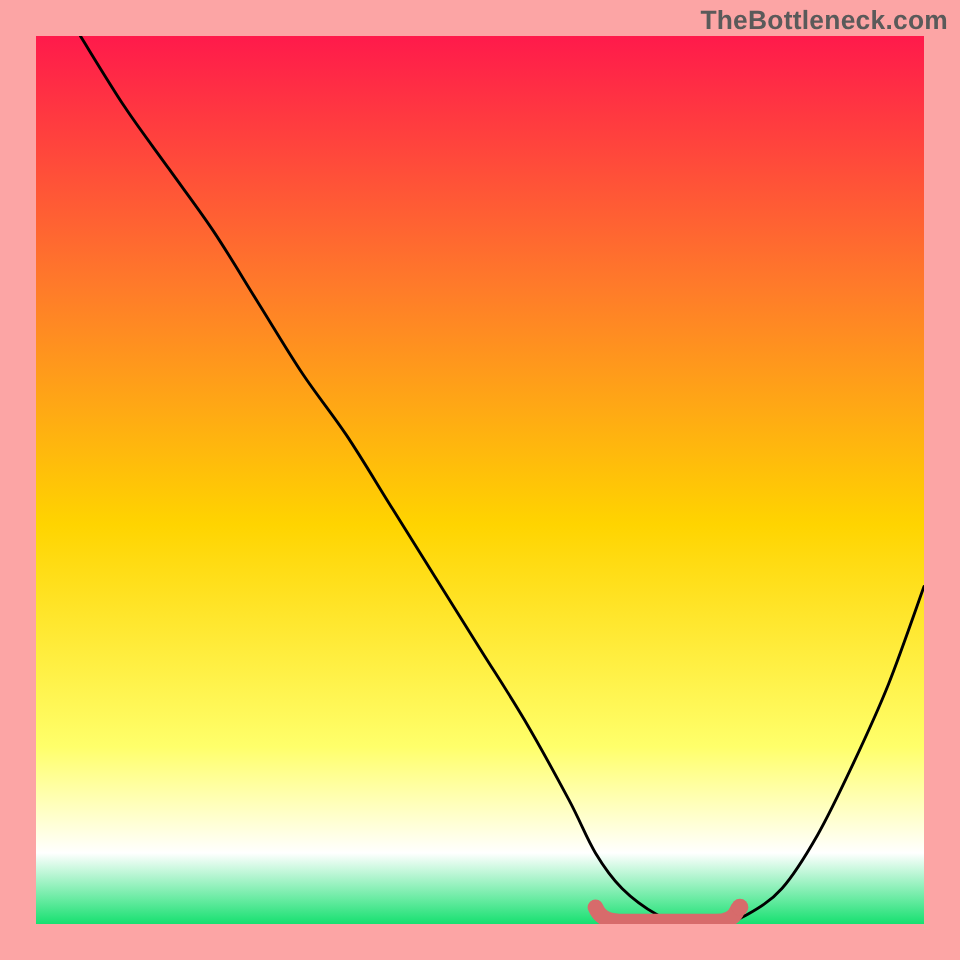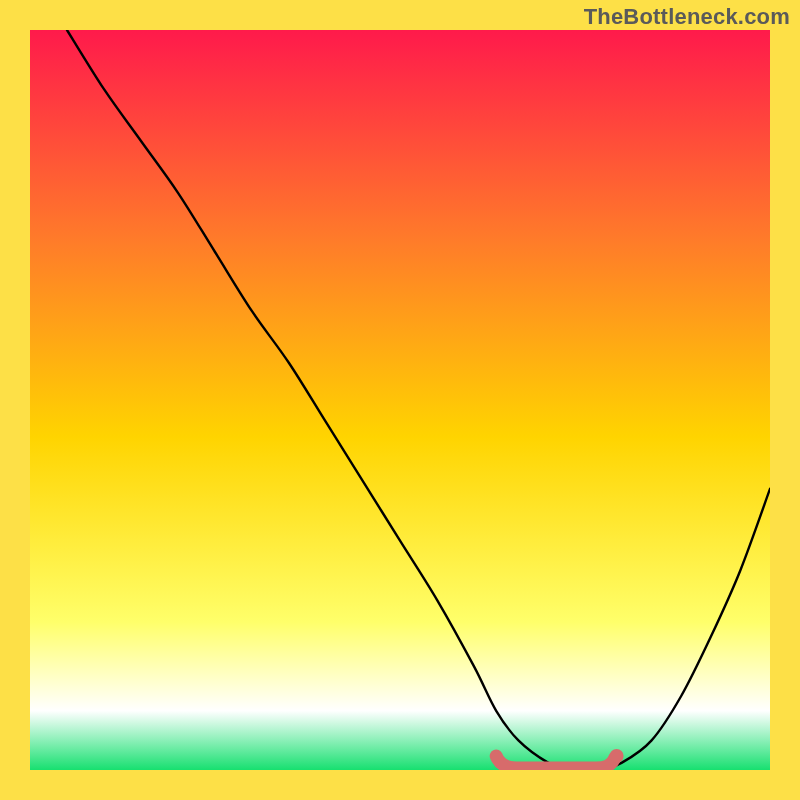--- a/index.html
+++ b/index.html
@@ -7,21 +7,21 @@
     padding: 0;
     width: 800px;
     height: 800px;
     background: #000;
     overflow: hidden;
     font-family: Arial, Helvetica, sans-serif;
   }
   .frame {
     position: absolute;
     inset: 0;
-    background: #fde047;
+    background: #fca5a5;
   }
   .watermark {
     position: absolute;
     top: 4px;
     right: 10px;
     font-size: 22px;
     font-weight: 600;
     color: #5a5a5a;
     letter-spacing: 0.2px;
     user-select: none;

